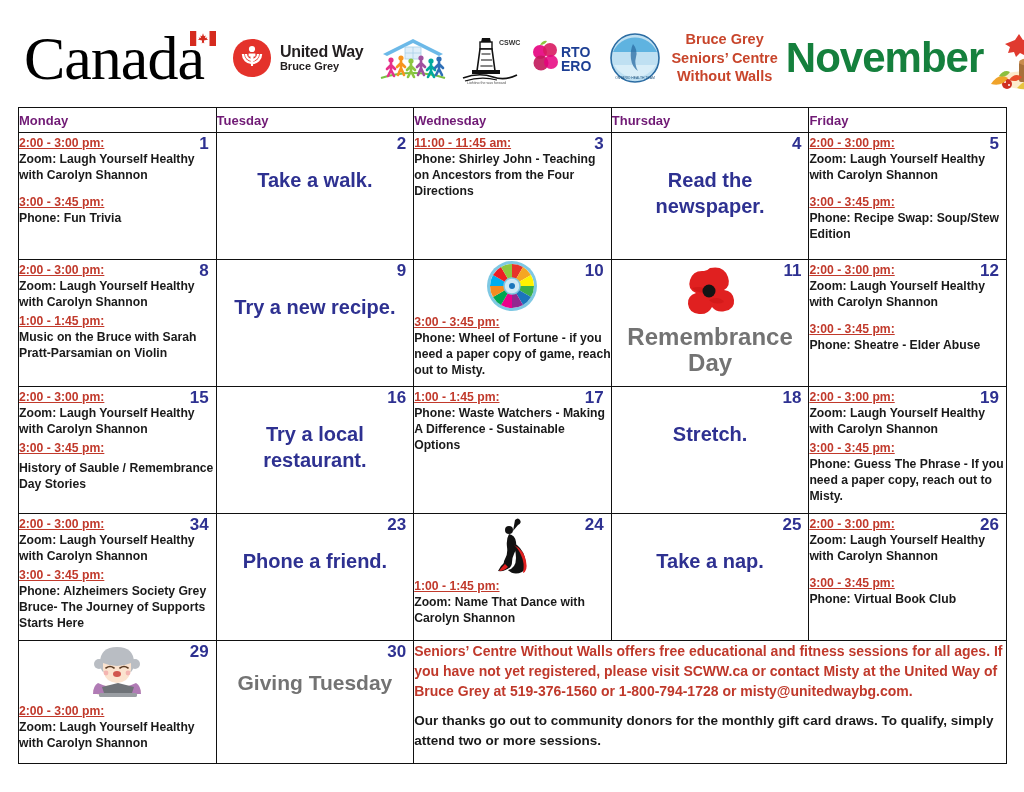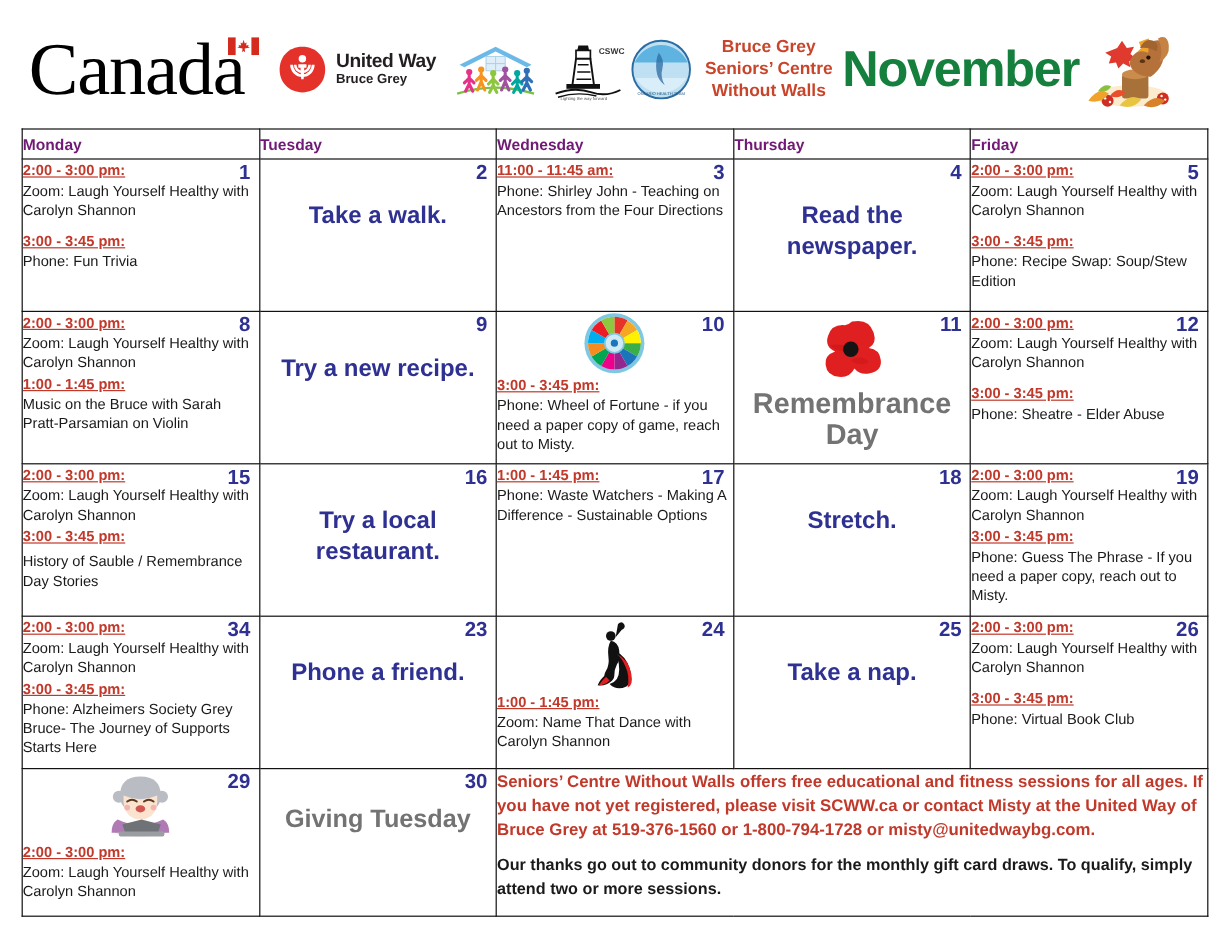--- a/index.html
+++ b/index.html
@@ -142,21 +142,21 @@
   .evt-time {
     color: #c1392b;
     font-weight: bold;
     font-size: 12.2px;
     text-decoration: underline;
     line-height: 16px;
     display: inline-block;
   }
   .evt-desc {
     color: #1a1a1a;
-    font-weight: normal;
+    font-weight: bold;
     font-size: 12.2px;
     line-height: 16px;
   }
   .gap { height: 8px; }
 
   .suggestion {
     color: #2e3191;
     font-weight: bold;
     font-size: 20px;
     line-height: 26px;
@@ -291,20 +291,31 @@
         <path d="M21 17 h12 l3 22 h-18 z" fill="#fff" stroke="#111" stroke-width="1.6"></path>
         <path d="M22.5 22 h9 M22 28 h11 M21.4 34 h12.2" stroke="#111" stroke-width="1.2"></path>
         <rect x="13" y="38" width="28" height="4" fill="#111"></rect>
         <path d="M4 46 Q20 40 34 45 Q46 49 58 43" fill="none" stroke="#111" stroke-width="1.6"></path>
         <path d="M6 49 Q22 44 38 48" fill="none" stroke="#111" stroke-width="1.2"></path>
         <text x="40" y="13" font-family="Liberation Sans, sans-serif" font-size="7" font-weight="bold" fill="#333">CSWC</text>
         <text x="8" y="51.6" font-family="Liberation Sans, sans-serif" font-size="3.6" fill="#555">Lighting the way forward</text>
       </svg>
     </div>
 
+    <div class="logo" style="margin-left:6px">
+      <svg class="svg-logo" width="78" height="44" viewBox="0 0 78 44">
+        <circle cx="13" cy="16" r="7" fill="#e6007e" opacity="0.9"></circle>
+        <circle cx="23" cy="14" r="7" fill="#d81b60" opacity="0.9"></circle>
+        <circle cx="14" cy="27" r="7.5" fill="#c2185b" opacity="0.9"></circle>
+        <circle cx="24" cy="26" r="7" fill="#e6007e" opacity="0.85"></circle>
+        <path d="M13 9 q3 -5 7 -4 q-2 4 -7 4 z" fill="#8cc63f"></path>
+        <text x="34" y="21" font-family="Liberation Sans, sans-serif" font-size="14" font-weight="bold" fill="#1d3f94">RTO</text>
+        <text x="34" y="35" font-family="Liberation Sans, sans-serif" font-size="14" font-weight="bold" fill="#1d3f94">ERO</text>
+      </svg>
+    </div>
 
     <div class="logo" style="margin-left:4px">
       <svg class="svg-logo" width="52" height="52" viewBox="0 0 52 52">
         <circle cx="26" cy="26" r="24" fill="#bfe0f2" stroke="#2b6ca3" stroke-width="1.6"></circle>
         <path d="M4 20 a24 24 0 0 1 44 0 z" fill="#5fb3e0"></path>
         <path d="M5 33 a24 24 0 0 0 42 0 z" fill="#d9eef8"></path>
         <path d="M24 12 q5 6 3 13 q-2 7 2 14 q-6 -4 -7 -12 q-1 -9 2 -15 z" fill="#2b6ca3" opacity="0.75"></path>
         <text x="26" y="47" text-anchor="middle" font-family="Liberation Sans, sans-serif" font-size="3.4" fill="#1b4f7a">ONTARIO HEALTH TEAM</text>
       </svg>
     </div>

